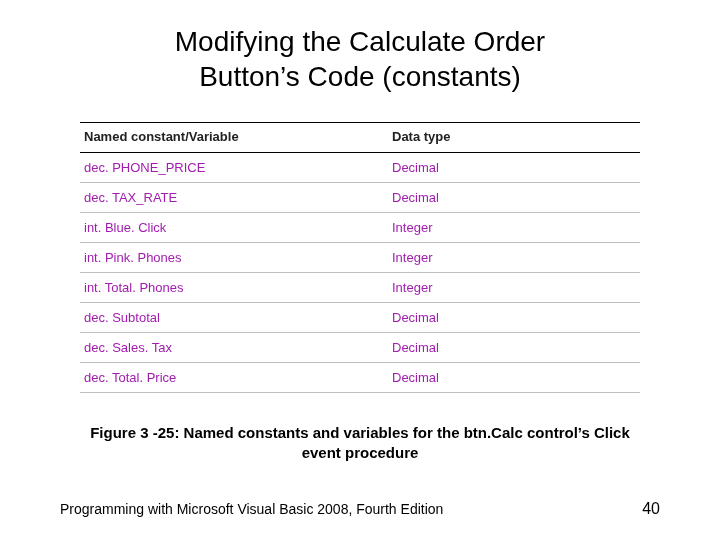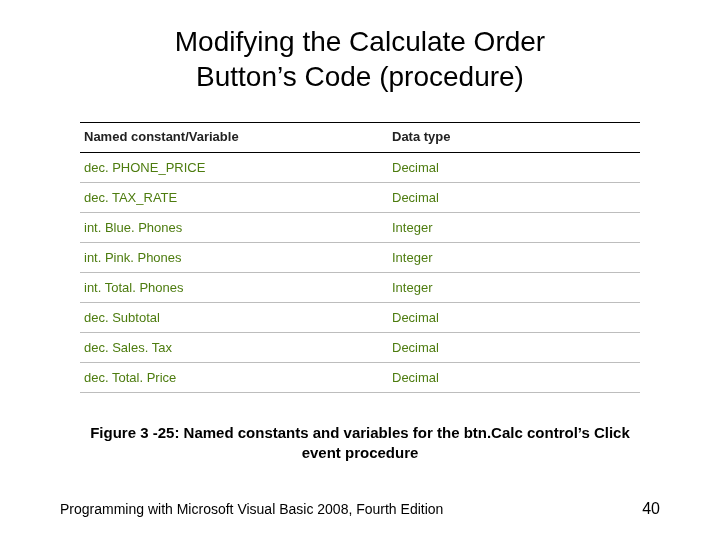--- a/index.html
+++ b/index.html
@@ -41,21 +41,21 @@
     text-align: left;
     font-weight: 700;
     padding: 6px 4px 8px 4px;
     border-top: 1.5px solid #000;
     border-bottom: 1.5px solid #000;
   }
   tbody td {
     padding: 7px 4px;
     border-bottom: 1px solid #bdbdbd;
     font-weight: 400;
-    color: #4d7c0f;
+    color: #a21caf;
   }
   th.col-name, td.col-name { width: 55%; }
   th.col-type, td.col-type { width: 45%; }
   .caption {
     text-align: center;
     font-size: 15px;
     font-weight: 700;
     margin: 30px 30px 16px 30px;
     line-height: 1.3;
   }
@@ -72,42 +72,42 @@
   }
   .pagenum { font-size: 16px; margin-left: 16px; }
 </style>
 </head>
 <body>
 
 <div class="slide">
 
   <h1 class="title">
     <span>Modifying the Calculate Order</span><br>
-    <span>Button’s Code (procedure)</span>
+    <span>Button’s Code (constants)</span>
   </h1>
 
   <div class="tablewrap">
     <table>
       <thead>
         <tr>
           <th class="col-name">Named constant/Variable</th>
           <th class="col-type">Data type</th>
         </tr>
       </thead>
       <tbody>
         <tr>
           <td class="col-name">dec. PHONE_PRICE</td>
           <td class="col-type">Decimal</td>
         </tr>
         <tr>
           <td class="col-name">dec. TAX_RATE</td>
           <td class="col-type">Decimal</td>
         </tr>
         <tr>
-          <td class="col-name">int. Blue. Phones</td>
+          <td class="col-name">int. Blue. Click</td>
           <td class="col-type">Integer</td>
         </tr>
         <tr>
           <td class="col-name">int. Pink. Phones</td>
           <td class="col-type">Integer</td>
         </tr>
         <tr>
           <td class="col-name">int. Total. Phones</td>
           <td class="col-type">Integer</td>
         </tr>

